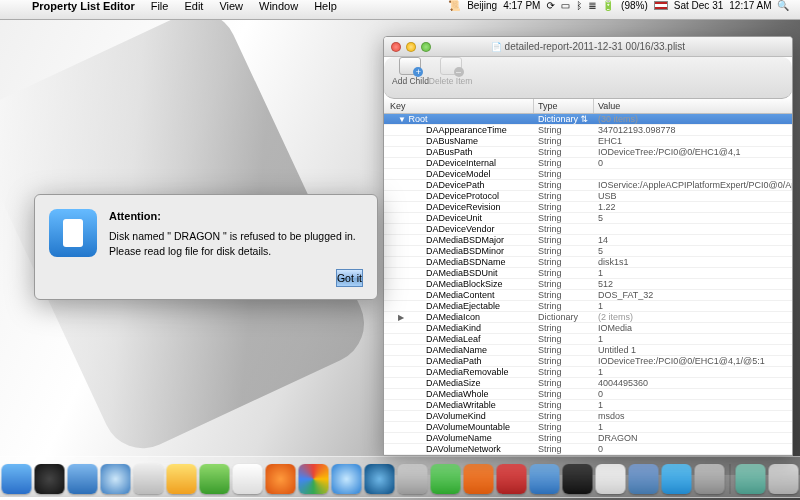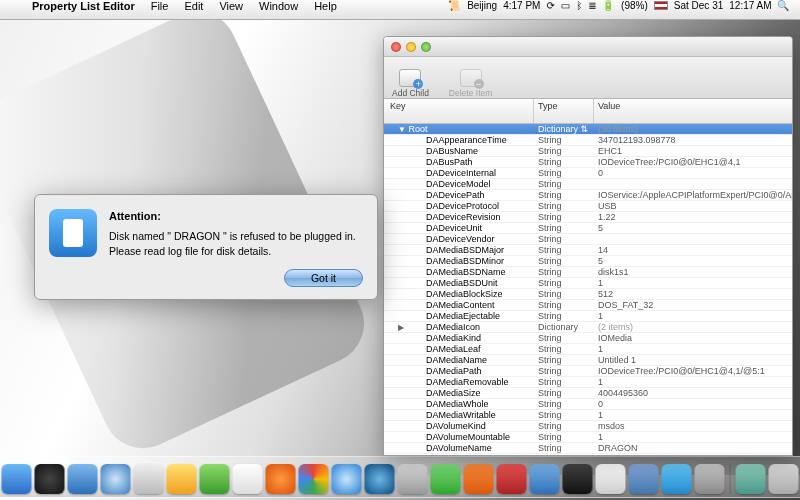--- a/index.html
+++ b/index.html
@@ -20,41 +20,41 @@
 .flag { width: 14px; height: 9px; background: linear-gradient(#b22 33%, #fff 33%, #fff 66%, #b22 66%); border: 0.5px solid #888; }
 
 
 .alert { position: absolute; left: 34px; top: 194px; width: 344px; background: #ececec; border: 1px solid #999; border-radius: 6px; box-shadow: 0 6px 28px rgba(0,0,0,0.35); z-index: 50; padding: 14px 14px 12px 14px; }
 .alert-body { display: flex; gap: 12px; }
 .alert-icon { width: 48px; height: 48px; background: linear-gradient(#6bf, #27c); border-radius: 8px; position: relative; flex-shrink: 0; }
 .alert-icon::after { content: ""; position: absolute; left: 14px; top: 10px; width: 20px; height: 28px; background: #fff; border-radius: 3px; }
 .alert-text { font-size: 10.5px; line-height: 1.4; }
 .alert-title { font-weight: bold; margin-bottom: 5px; font-size: 11px; }
 .alert-buttons { display: flex; justify-content: flex-end; margin-top: 10px; }
-.alert-btn { font-size: 10.5px; padding: 2px 26px; border-radius: 9px; border: 1px solid #5a8ac0; background: linear-gradient(#cfe6ff, #8fb9e8 50%, #7caad8 51%, #a8d0f8); cursor: pointer; }
+.alert-btn { font-size: 10.5px; padding: 2px 0; border-radius: 0; border: 1px solid #5a8ac0; background: linear-gradient(#cfe6ff, #8fb9e8 50%, #7caad8 51%, #a8d0f8); cursor: pointer; }
 
 
 .plist-win { position: absolute; left: 383px; top: 36px; width: 410px; height: 420px; background: #fff; border: 1px solid #9a9a9a; border-radius: 4px 4px 0 0; box-shadow: 0 5px 22px rgba(0,0,0,0.3); z-index: 40; display: flex; flex-direction: column; overflow: hidden; }
 .titlebar { height: 20px; background: linear-gradient(#f6f6f6, #d9d9d9); border-bottom: 1px solid #bbb; display: flex; align-items: center; font-size: 10px; position: relative; }
 .traffic { display: flex; gap: 5px; padding-left: 7px; }
 .traffic div { width: 10px; height: 10px; border-radius: 50%; border: 0.5px solid rgba(0,0,0,0.2); }
 .tl-close { background: radial-gradient(#ff8a80, #e94b3c); }
 .tl-min { background: radial-gradient(#ffe083, #f5b400); }
 .tl-max { background: radial-gradient(#9be27e, #5fbb3a); }
 .titlebar-title { position: absolute; left: 0; right: 0; text-align: center; color: #555; pointer-events: none; }
 .titlebar-title::before { content: "📄 "; font-size: 9px; }
 
-.toolbar { height: 42px; background: linear-gradient(#f2f2f2, #dcdcdc); border-bottom: 1px solid #b5b5b5; display: flex; align-items: flex-end; padding: 0 8px; gap: 20px; }
+.toolbar { height: 42px; background: linear-gradient(#f2f2f2, #dcdcdc); border-bottom: 1px solid #b5b5b5; display: flex; align-items: flex-start; padding: 0 8px; gap: 0; border-radius: 10px; }
 .tool-btn { display: flex; flex-direction: column; align-items: center; font-size: 8.5px; color: #555; gap: 1px; }
 .tool-btn.disabled { opacity: 0.45; }
 .tool-icon { width: 22px; height: 18px; background: linear-gradient(#fff, #ddd); border: 1px solid #aaa; border-radius: 3px; position: relative; }
 .tool-icon.add::after { content: "+"; position: absolute; right: -3px; bottom: -3px; width: 10px; height: 10px; background: #4a90d9; color: #fff; border-radius: 50%; font-size: 9px; line-height: 10px; text-align: center; }
 .tool-icon.del::after { content: "–"; position: absolute; right: -3px; bottom: -3px; width: 10px; height: 10px; background: #888; color: #fff; border-radius: 50%; font-size: 9px; line-height: 10px; text-align: center; }
 
-.table-head { display: flex; height: 25px; background: linear-gradient(#fdfdfd, #e9e9e9); border-bottom: 1px solid #c0c0c0; font-size: 9px; color: #333; }
+.table-head { display: flex; height: 15px; background: linear-gradient(#fdfdfd, #e9e9e9); border-bottom: 1px solid #c0c0c0; font-size: 9px; color: #333; }
 .col-key { width: 150px; padding-left: 6px; border-right: 1px solid #ccc; line-height: 15px; }
 .col-type { width: 60px; padding-left: 4px; border-right: 1px solid #ccc; line-height: 15px; }
 .col-val { flex: 1; padding-left: 4px; line-height: 15px; }
 
 .table-body { flex: 1; overflow-y: auto; font-size: 9px; }
 .row { display: flex; height: 11px; line-height: 11px; border-bottom: 1px solid #f0f0f0; }
 .row .c-key { width: 150px; padding-left: 14px; white-space: nowrap; overflow: hidden; }
 .row .c-type { width: 60px; padding-left: 4px; color: #555; }
 .row .c-val { flex: 1; padding-left: 4px; color: #555; white-space: nowrap; overflow: hidden; }
 .row.root { background: linear-gradient(#5e9be2, #4a86d4); color: #fff; }
@@ -116,20 +116,21 @@
   </div>
 </div>
 
 <div class="plist-win">
   <div class="titlebar">
     <div class="traffic">
       <div class="tl-close"></div>
       <div class="tl-min"></div>
       <div class="tl-max"></div>
     </div>
+    <div class="titlebar-title">detailed-report-2011-12-31 00/16/33.plist</div>
   </div>
   <div class="toolbar">
     <div class="tool-btn">
       <div class="tool-icon add"></div>
       <span>Add Child</span>
     </div>
     <div class="tool-btn disabled">
       <div class="tool-icon del"></div>
       <span>Delete Item</span>
     </div>

